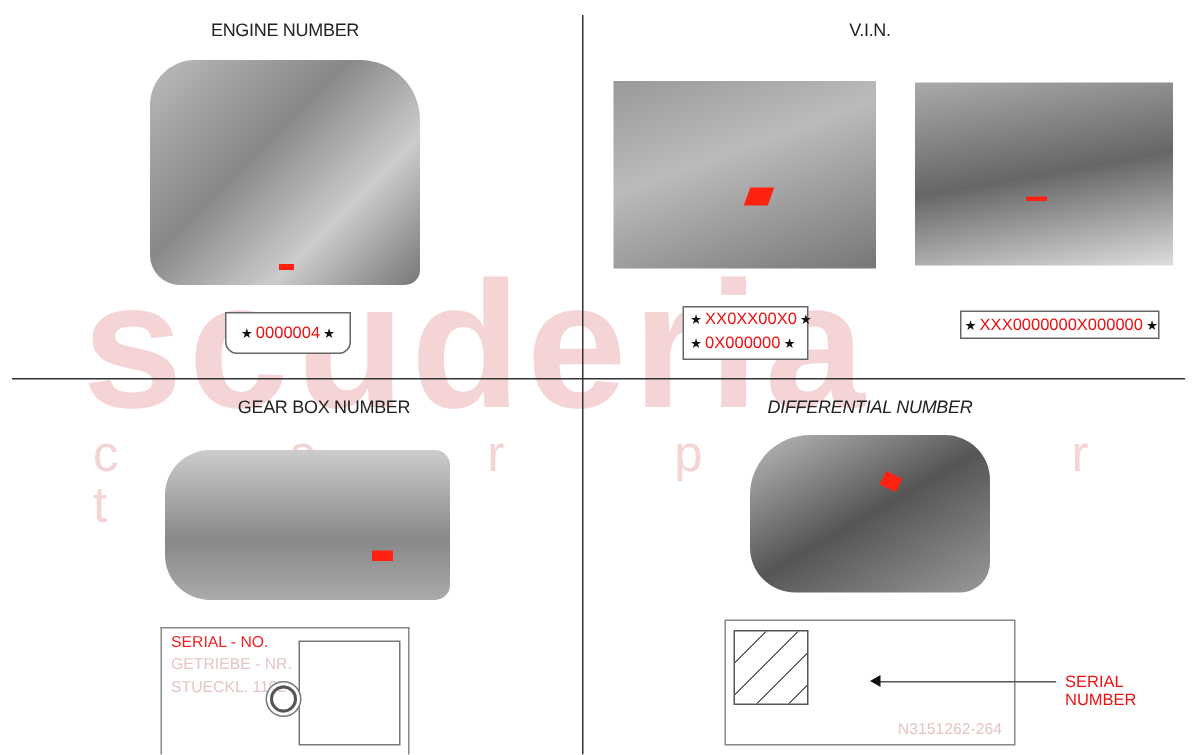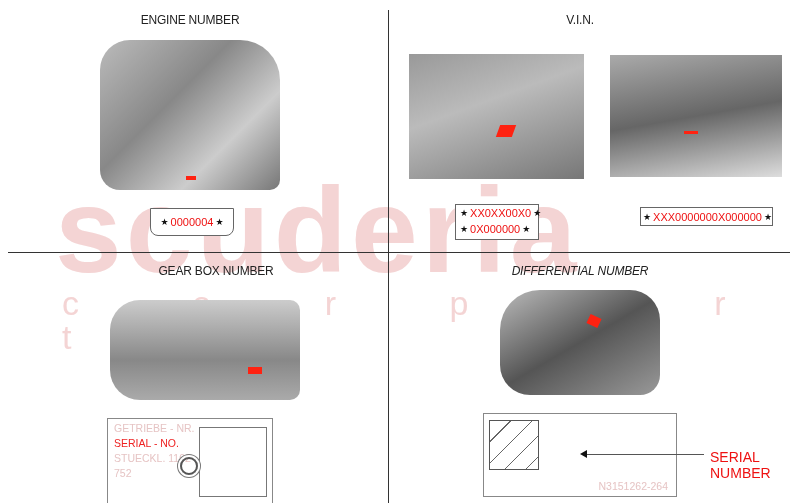--- a/index.html
+++ b/index.html
@@ -61,30 +61,29 @@
 <div class="label-box" style="left:640px;top:207px;width:131px;height:17px;display:flex;align-items:center;">
   <span class="star">★</span>
   <span>XXX0000000X000000</span>
   <span class="star">★</span>
 </div>
 
 <div class="abs title" style="left:116px;top:264px;width:200px;">GEAR BOX NUMBER</div>
 <div class="pic" style="left:110px;top:300px;width:190px;height:100px;border-radius:30px 10px 10px 30px;background:linear-gradient(180deg,#ccc,#888 60%,#aaa);"></div>
 <div class="redmark" style="left:248px;top:367px;width:14px;height:7px;"></div>
 <div class="plate" style="left:107px;top:418px;width:158px;height:85px;border-bottom:none;padding:2px 0 0 6px;">
+  <div class="line hl">SERIAL - NO.</div>
   <div class="line">GETRIEBE - NR.</div>
-  <div class="line hl">SERIAL - NO.</div>
   <div class="line">STUECKL. 1102</div>
-  <div class="line">752</div>
   <div class="abs" style="left:91px;top:8px;width:66px;height:68px;border:1px solid #777;"></div>
   <div class="abs" style="left:72px;top:38px;width:14px;height:14px;border:2px solid #555;border-radius:50%;box-shadow:0 0 0 2px #fff,0 0 0 3px #777;"></div>
 </div>
 
 <div class="abs title" style="left:480px;top:264px;width:200px;font-style:italic;">DIFFERENTIAL NUMBER</div>
 <div class="pic" style="left:500px;top:290px;width:160px;height:105px;border-radius:40px 30px 20px 30px;background:linear-gradient(150deg,#bbb,#555 50%,#999);"></div>
 <div class="redmark" style="left:588px;top:316px;width:12px;height:10px;transform:rotate(25deg);"></div>
 <div class="plate" style="left:483px;top:413px;width:192px;height:82px;">
   <div class="abs" style="left:5px;top:6px;width:48px;height:48px;border:1px solid #555;background:repeating-linear-gradient(135deg,#fff 0 14px,#666 14px 15px);"></div>
   <div class="abs" style="right:8px;bottom:4px;color:#e6c4c4;">N3151262-264</div>
 </div>
 <div class="abs" style="left:586px;top:454px;width:118px;height:1px;background:#555;"></div>
 <div class="abs" style="left:580px;top:450px;width:0;height:0;border-top:4px solid transparent;border-bottom:4px solid transparent;border-right:7px solid #111;"></div>
-<div class="abs" style="left:710px;top:449px;font-size:14px;color:#e11;">SERIAL NUMBER</div>
+<div class="abs" style="left:710px;top:449px;font-size:11px;color:#e11;">SERIAL NUMBER</div>
 
 </body></html>

